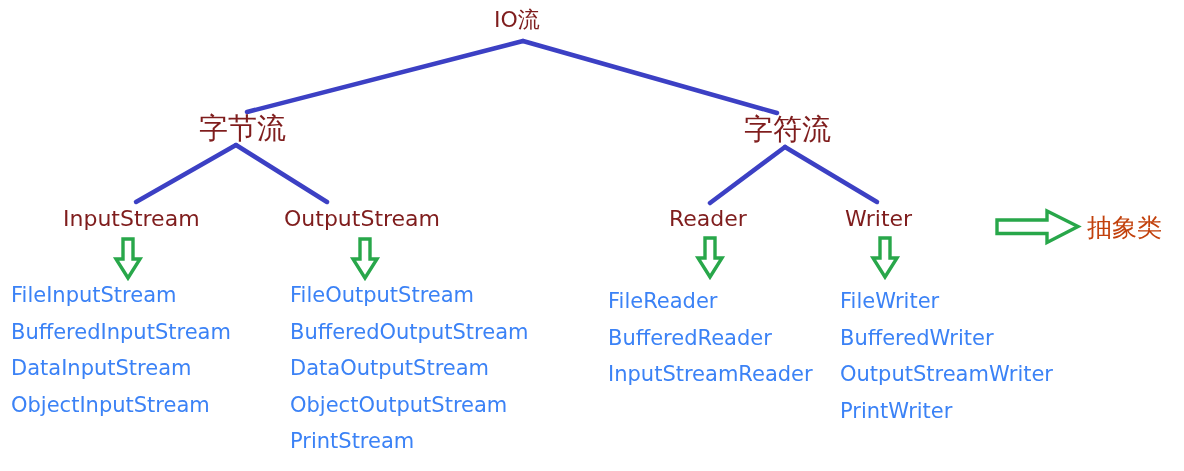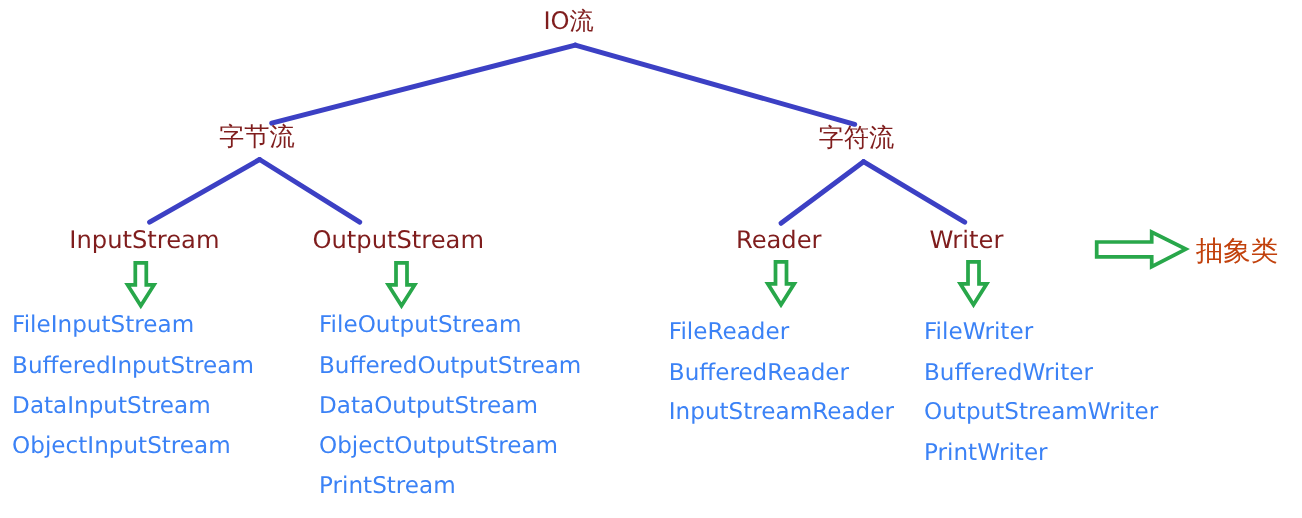--- a/index.html
+++ b/index.html
@@ -23,21 +23,21 @@
     height: 471px;
   }
   .node {
     position: absolute;
     color: #7f1d1d;
     font-size: 22px;
     white-space: nowrap;
     line-height: 1.1;
   }
   .node.cn {
-    font-size: 23px;
+    font-size: 29px;
   }
   .class-col {
     position: absolute;
     color: #3b82f6;
     font-size: 21px;
     white-space: nowrap;
   }
   .class-col .cls {
     height: 36.5px;
     line-height: 36.5px;

